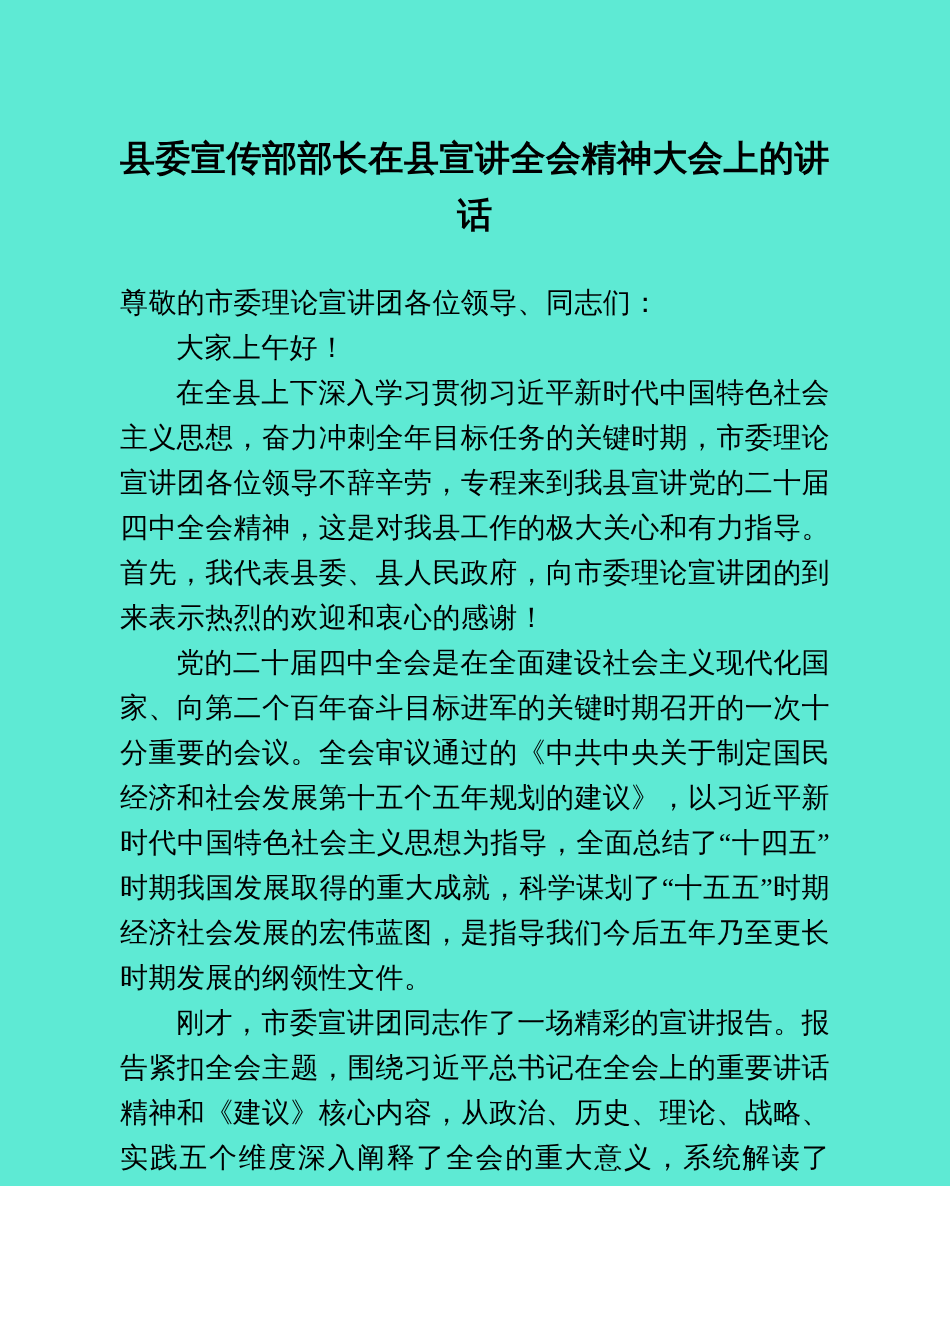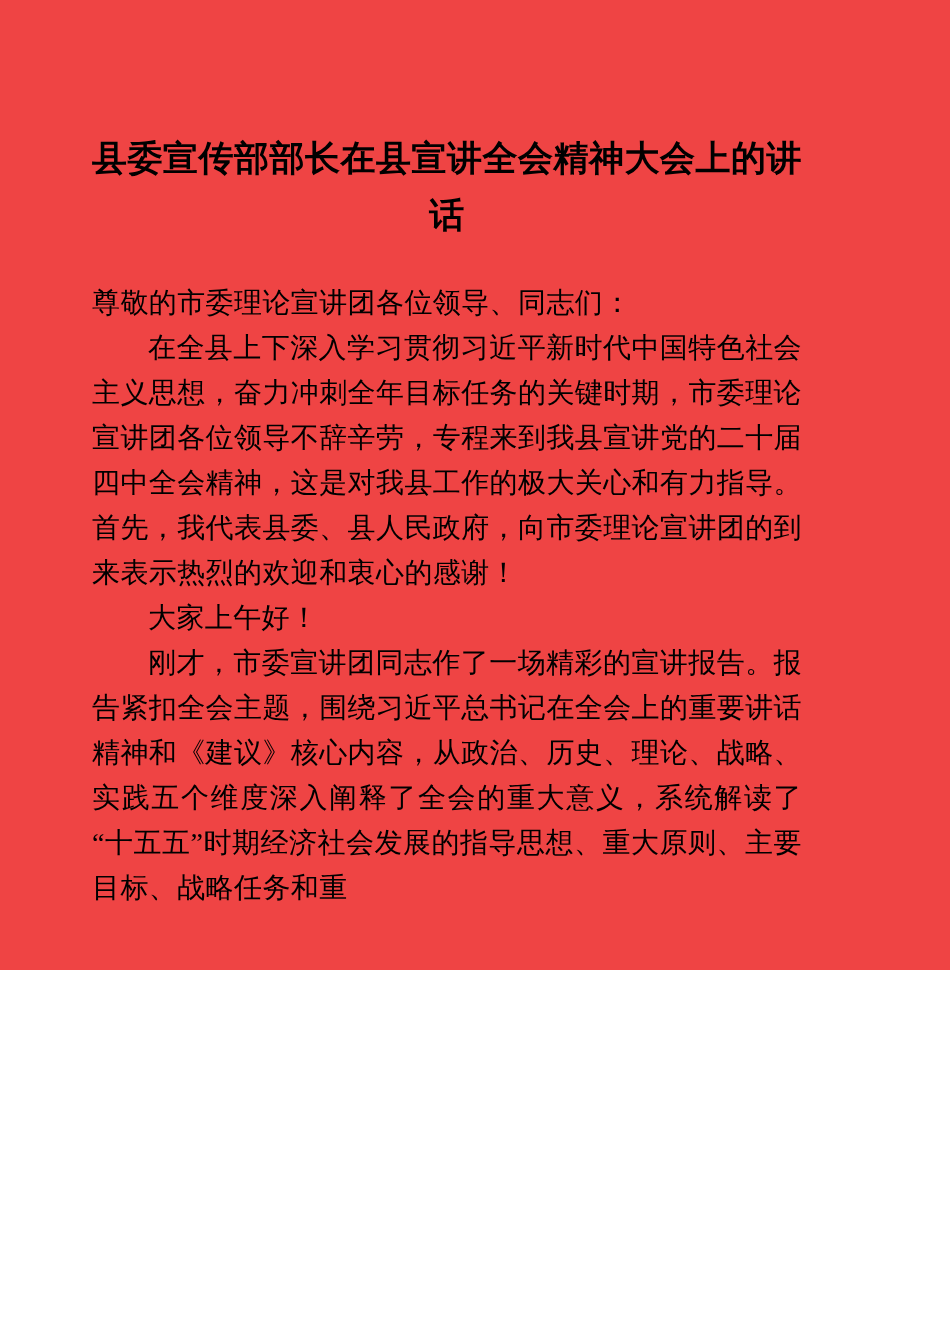--- a/index.html
+++ b/index.html
@@ -3,27 +3,27 @@
 <meta charset="utf-8">
 <style>
   html, body {
     margin: 0;
     padding: 0;
     background: #ffffff;
   }
   .page {
     position: relative;
     width: 950px;
-    height: 970px;
+    height: 1186px;
     margin: 0 auto;
-    background: #ef4444;
+    background: #5eead4;
     color: #000000;
     overflow: hidden;
     box-sizing: border-box;
-    padding: 130px 120px 0 92px;
+    padding: 130px 120px 0 120px;
     font-family: "Liberation Serif", "DejaVu Serif", serif;
   }
   .doc-title {
     margin: 0;
     width: 710px;
     font-size: 35px;
     line-height: 57px;
     font-weight: bold;
     text-align: center;
     letter-spacing: 0.5px;
@@ -47,17 +47,18 @@
   }
 </style>
 </head>
 <body>
 
 <div class="page">
   <h1 class="doc-title">县委宣传部部长在县宣讲全会精神大会上的讲话</h1>
 
   <div class="doc-body">
     <p>尊敬的市委理论宣讲团各位领导、同志们：</p>
+    <p class="indent">大家上午好！</p>
     <p class="indent">在全县上下深入学习贯彻习近平新时代中国特色社会主义思想，奋力冲刺全年目标任务的关键时期，市委理论宣讲团各位领导不辞辛劳，专程来到我县宣讲党的二十届四中全会精神，这是对我县工作的极大关心和有力指导。首先，我代表县委、县人民政府，向市委理论宣讲团的到来表示热烈的欢迎和衷心的感谢！</p>
-    <p class="indent">大家上午好！</p>
+    <p class="indent">党的二十届四中全会是在全面建设社会主义现代化国家、向第二个百年奋斗目标进军的关键时期召开的一次十分重要的会议。全会审议通过的《中共中央关于制定国民经济和社会发展第十五个五年规划的建议》，以习近平新时代中国特色社会主义思想为指导，全面总结了“十四五”时期我国发展取得的重大成就，科学谋划了“十五五”时期经济社会发展的宏伟蓝图，是指导我们今后五年乃至更长时期发展的纲领性文件。</p>
     <p class="indent">刚才，市委宣讲团同志作了一场精彩的宣讲报告。报告紧扣全会主题，围绕习近平总书记在全会上的重要讲话精神和《建议》核心内容，从政治、历史、理论、战略、实践五个维度深入阐释了全会的重大意义，系统解读了“十五五”时期经济社会发展的指导思想、重大原则、主要目标、战略任务和重</p>
   </div>
 </div>
 
 </body></html>

